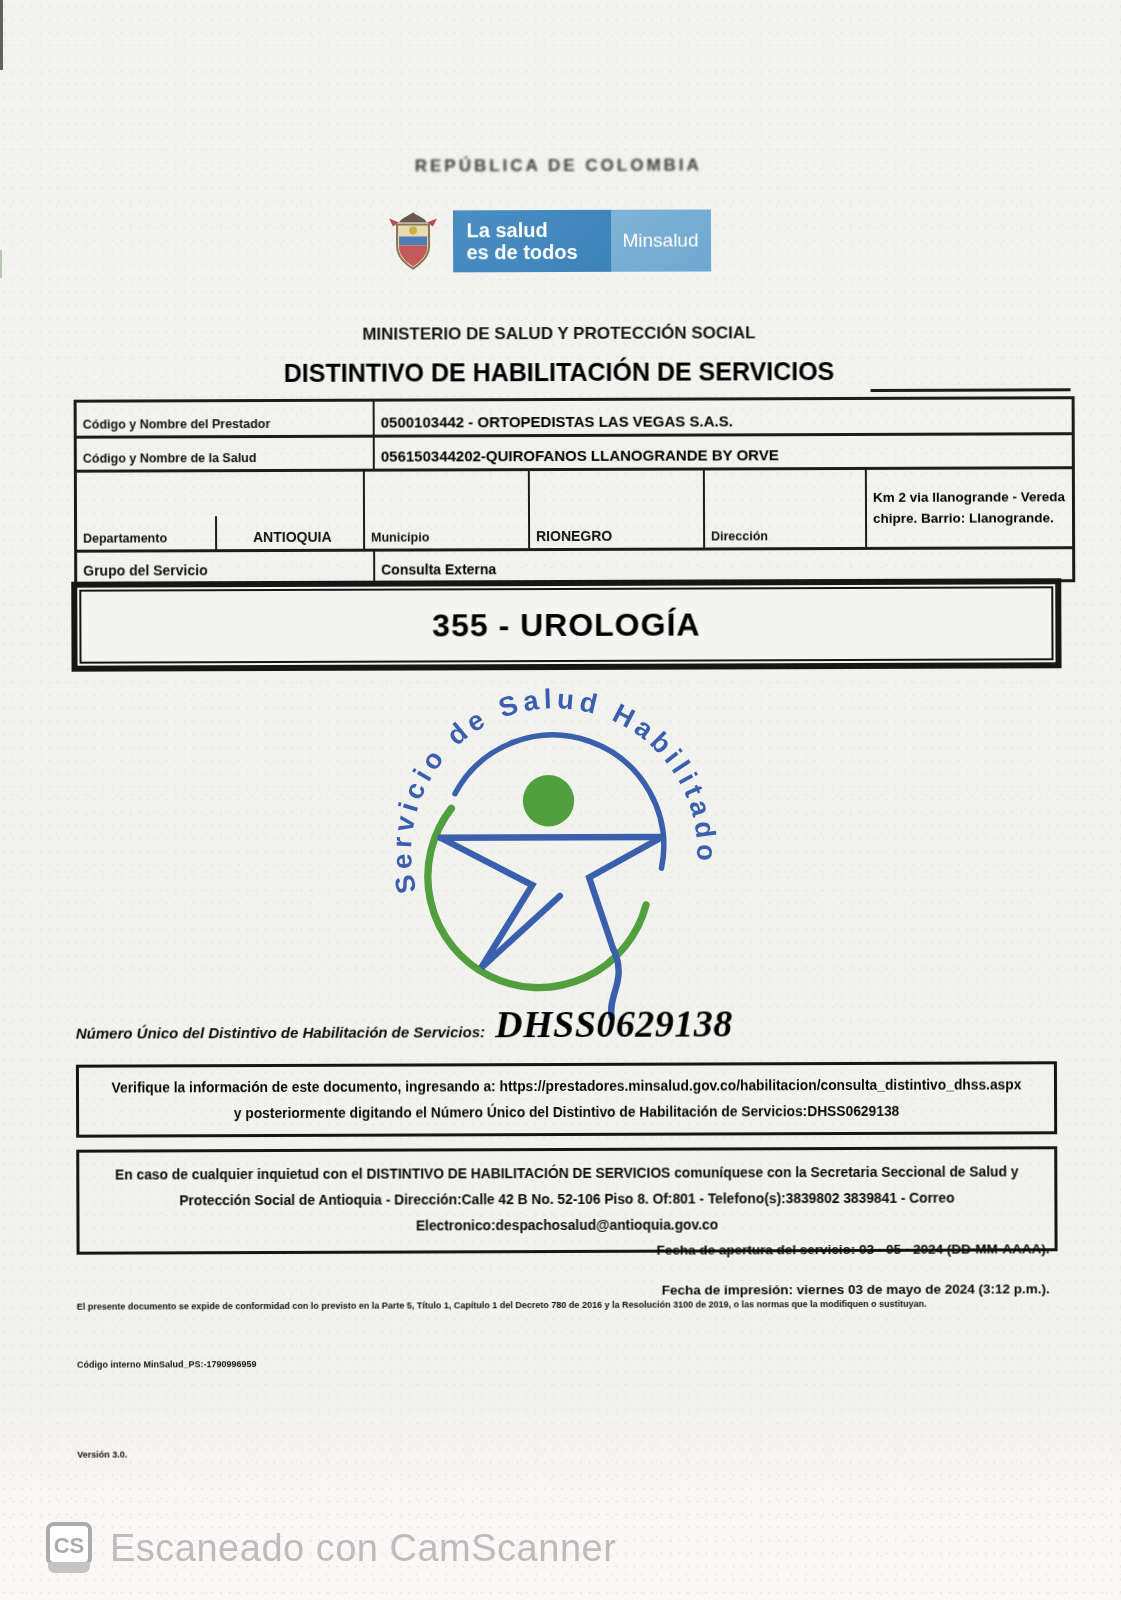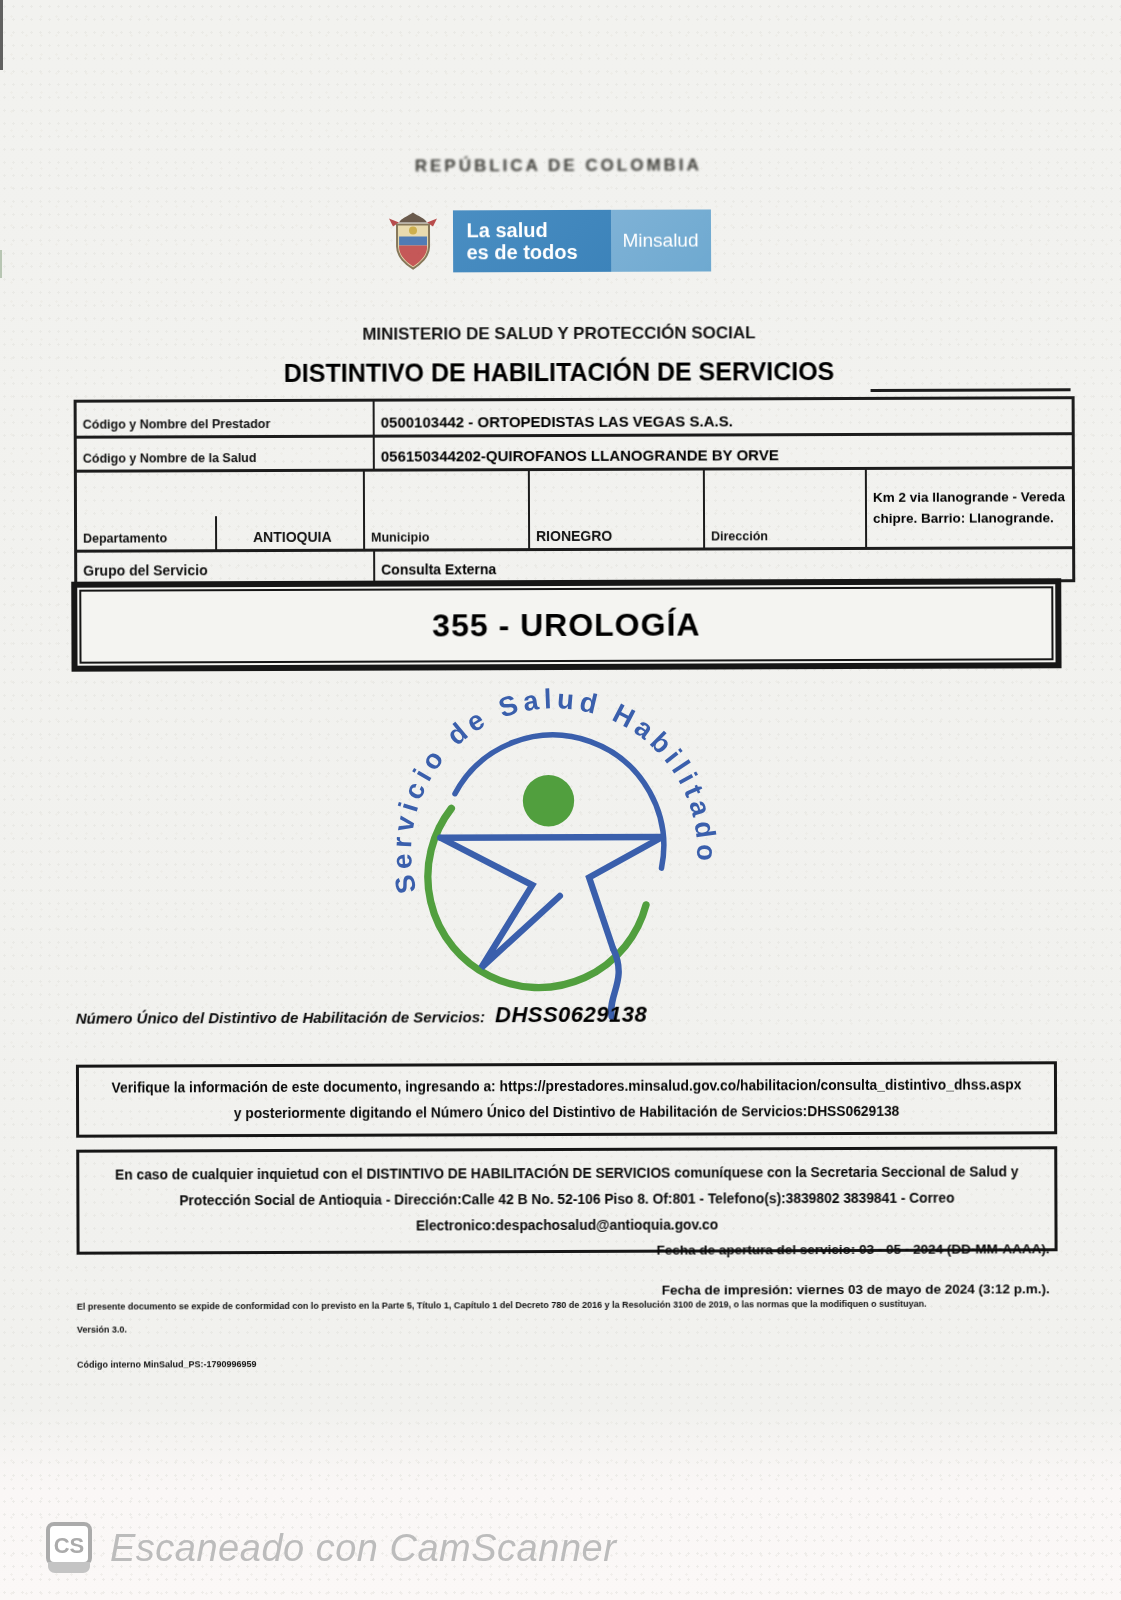--- a/index.html
+++ b/index.html
@@ -62,38 +62,38 @@
   .service-inner{
     position:absolute;inset:2px;border:2px solid #161616;
     display:flex;align-items:center;justify-content:center;
   }
   .service-text{font-size:32px;font-weight:bold;color:#000;letter-spacing:1px;}
 
   .seal{left:378px;top:676px;}
 
   .unique-line{left:75px;top:1002px;display:flex;align-items:baseline;gap:10px;filter:blur(.25px);}
   .unique-label{font-size:15px;font-weight:bold;font-style:italic;color:#0a0a0a;}
-  .unique-value{font-size:22px;font-weight:bold;font-style:italic;color:#000;letter-spacing:.5px;}
+  .unique-value{font-size:38px;font-weight:bold;font-style:italic;color:#000;letter-spacing:.5px;font-family:Liberation Serif, serif;}
 
   .verify-box{
     left:75px;top:1063px;width:981px;border:3px solid #161616;
     padding:8px 10px;box-sizing:border-box;text-align:center;
     font-size:13.8px;font-weight:bold;color:#0a0a0a;line-height:1.85;filter:blur(.3px);
   }
   .contact-box{
     left:75px;top:1148px;width:981px;border:3px solid #161616;
     padding:10px 14px;box-sizing:border-box;text-align:center;
     font-size:13.8px;font-weight:bold;color:#0a0a0a;line-height:1.9;filter:blur(.3px);
   }
   .date-line{right:73px;text-align:right;font-size:13.5px;font-weight:bold;color:#0a0a0a;filter:blur(.35px);}
   .legal{left:75px;top:1300px;width:862px;font-size:9px;font-weight:bold;color:#111;filter:blur(.5px);}
   .tiny{left:75px;font-size:9px;font-weight:bold;color:#111;filter:blur(.6px);text-align:right;}
 
   .cam-footer{left:46px;top:1522px;display:flex;align-items:center;gap:18px;}
-  .cam-text{font-size:38px;color:#bcbcbc;letter-spacing:.5px;font-style:italic;}
+  .cam-text{font-size:38px;color:#bcbcbc;letter-spacing:.5px;}
   .edge-sliver{left:0;top:0;width:3px;height:70px;background:#3c3c3c;opacity:.8;}
   .edge-sliver2{left:0;top:250px;width:2px;height:28px;background:#9fb39a;opacity:.7;}
 </style>
 </head>
 <body>
 
 <div class="page">
   <div class="noise"></div>
   <div class="abs edge-sliver"></div>
   <div class="abs edge-sliver2"></div>
@@ -190,21 +190,21 @@
       <div>y posteriormente digitando el Número Único del Distintivo de Habilitación de Servicios:DHSS0629138</div>
     </div>
 
     <div class="abs contact-box">En caso de cualquier inquietud con el DISTINTIVO DE HABILITACIÓN DE SERVICIOS comuníquese con la Secretaria Seccional de Salud y Protección Social de Antioquia - Dirección:Calle 42 B No. 52-106 Piso 8. Of:801 - Telefono(s):3839802 3839841 - Correo Electronico:despachosalud@antioquia.gov.co</div>
 
     <div class="abs date-line" style="top:1243px;">Fecha de apertura del servicio: 03 - 05 - 2024 (DD-MM-AAAA).</div>
     <div class="abs date-line" style="top:1283px;">Fecha de impresión: viernes 03 de mayo de 2024 (3:12 p.m.).</div>
 
     <div class="abs legal">El presente documento se expide de conformidad con lo previsto en la Parte 5, Título 1, Capítulo 1 del Decreto 780 de 2016 y la Resolución 3100 de 2019, o las normas que la modifiquen o sustituyan.</div>
     <div class="abs tiny" style="top:1358px;">Código interno MinSalud_PS:-1790996959</div>
-    <div class="abs tiny" style="top:1323px;">Versión 3.0.</div>
+    <div class="abs tiny" style="top:1448px;">Versión 3.0.</div>
 
   </div>
 
   <div class="abs cam-footer">
     <svg width="46" height="52" viewBox="0 0 46 52">
       <rect x="2" y="2" width="42" height="40" rx="6" fill="#ffffff" stroke="#ababab" stroke-width="4"></rect>
       <text x="23" y="31" text-anchor="middle" font-family="Liberation Sans, sans-serif" font-size="22" font-weight="bold" fill="#ababab">CS</text>
       <path d="M2 40 h42 v4 c0 4 -3 7 -7 7 h-28 c-4 0 -7 -3 -7 -7 Z" fill="#c4c4c4"></path>
     </svg>
     <span class="cam-text">Escaneado con CamScanner</span>

